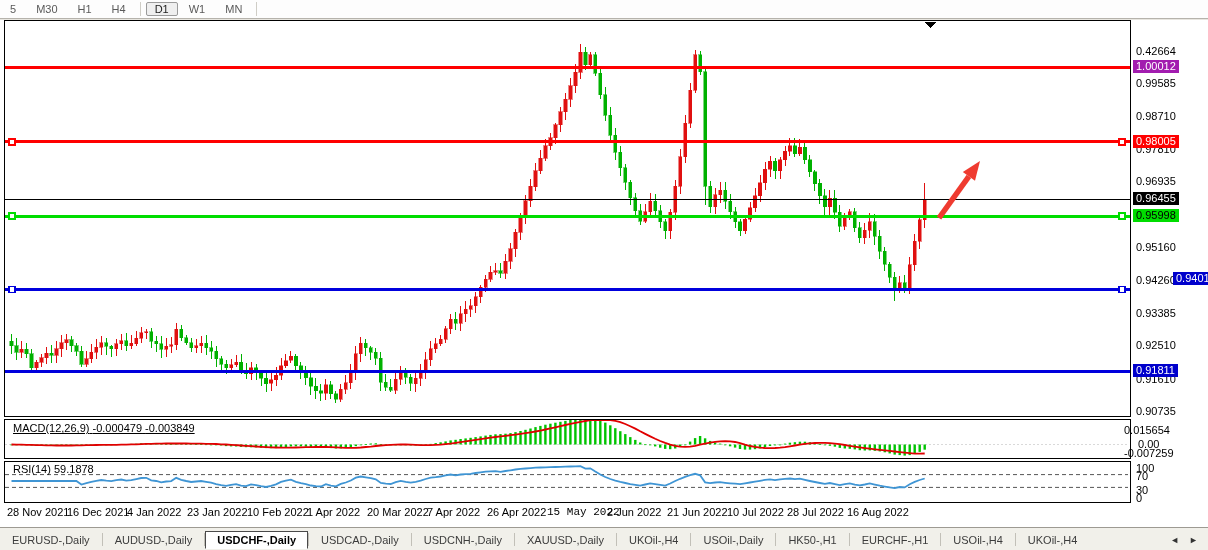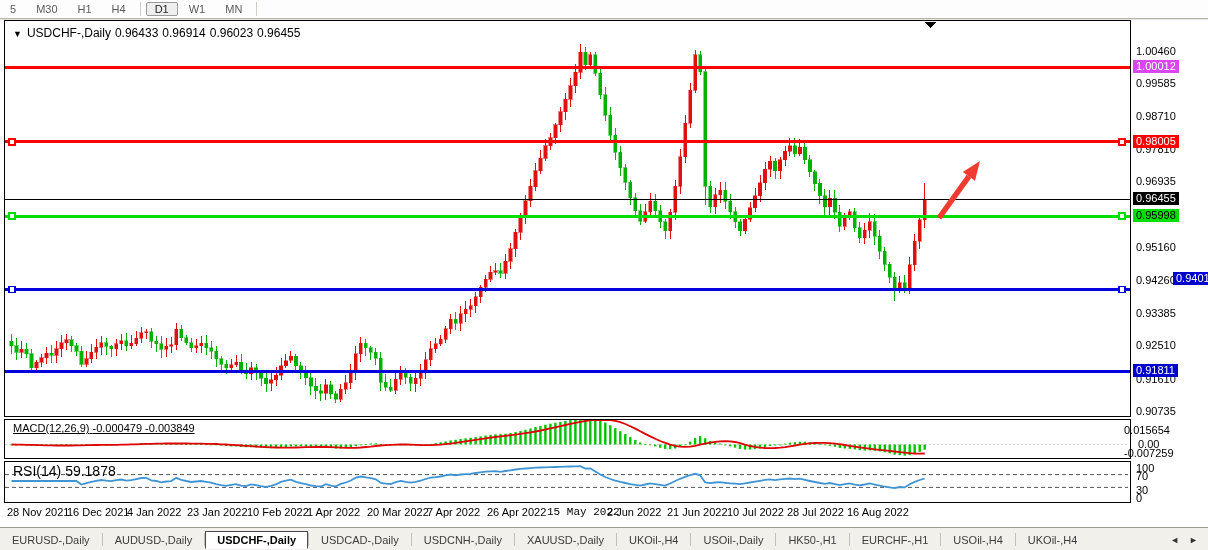--- a/index.html
+++ b/index.html
@@ -18,21 +18,21 @@
   #chart-title span{margin-right:4px;}
   
   #price-axis{position:absolute;left:1133px;top:20px;width:75px;height:397px;font-size:11px;}
   .ytick{position:absolute;left:3px;color:#000;}
   .badge{position:absolute;left:0px;padding:0 3px;height:13px;line-height:13px;font-size:11px;}
   
   #macd-panel{position:absolute;left:4px;top:419px;width:1125px;height:38px;border:1px solid #000;background:#fff;}
   #macd-label{position:absolute;left:8px;top:2px;font-size:11px;color:#000;white-space:nowrap;z-index:5;text-decoration:underline;}
   #macd-axis{position:absolute;left:1121px;top:419px;width:75px;height:40px;font-size:11px;}
   #rsi-panel{position:absolute;left:4px;top:461px;width:1125px;height:40px;border:1px solid #000;background:#fff;}
-  #rsi-label{position:absolute;left:8px;top:1px;font-size:14px;color:#000;white-space:nowrap;z-index:5;}
+  #rsi-label{position:absolute;left:8px;top:1px;font-size:11px;color:#000;white-space:nowrap;z-index:5;}
   #rsi-axis{position:absolute;left:1133px;top:461px;width:75px;height:42px;font-size:11px;}
   .ind-tick{position:absolute;left:3px;color:#000;}
   
   #date-axis{position:absolute;left:4px;top:506px;width:1200px;height:16px;}
   .date-label{position:absolute;top:0;font-size:11px;color:#000;white-space:nowrap;}
   
   #tab-bar{position:absolute;left:0;top:527px;width:1208px;height:23px;background:#f1f0ea;
            border-top:1px solid #9d9a92;display:flex;align-items:center;font-size:11px;color:#3c3c3c;}
   .tab{padding:3px 12px;white-space:nowrap;cursor:default;position:relative;}
   .tab.active{background:#ffffff;border:1px solid #4a4a4a;border-bottom:1px solid #fff;
@@ -51,23 +51,20 @@
     <div class="tf-btn">H1</div>
     <div class="tf-btn">H4</div>
     <div class="tf-sep"></div>
     <div class="tf-btn active">D1</div>
     <div class="tf-btn">W1</div>
     <div class="tf-btn">MN</div>
     <div class="tf-sep"></div>
   </div>
 
 <div id="main-chart">
-  <div id="chart-title">
-    <span class="tri">▼</span><span>USDCHF-,Daily</span><span>0.96433</span><span>0.96914</span><span>0.96023</span><span>0.96455</span>
-  </div>
   <svg id="chart-svg" width="1125" height="395" viewBox="0 0 1125 395" shape-rendering="crispEdges">
       <line x1="6.5" y1="313.2" x2="6.5" y2="332.6" stroke="#00b100" stroke-width="1"></line>
       <rect x="4.9" y="320.2" width="3.2" height="4.4" fill="#00b100" stroke="#00b100" stroke-width="0.5"></rect>
       <line x1="11.5" y1="316.6" x2="11.5" y2="338.5" stroke="#00b100" stroke-width="1"></line>
       <rect x="9.9" y="324.7" width="3.2" height="6.7" fill="#00b100" stroke="#00b100" stroke-width="0.5"></rect>
       <line x1="16.5" y1="320.4" x2="16.5" y2="337.2" stroke="#e01010" stroke-width="1"></line>
       <rect x="14.9" y="328.4" width="3.2" height="3.0" fill="#e01010" stroke="#e01010" stroke-width="0.5"></rect>
       <line x1="21.5" y1="321.5" x2="21.5" y2="337.0" stroke="#00b100" stroke-width="1"></line>
       <rect x="19.9" y="328.4" width="3.2" height="4.4" fill="#00b100" stroke="#00b100" stroke-width="0.5"></rect>
       <line x1="26.5" y1="328.0" x2="26.5" y2="349.2" stroke="#00b100" stroke-width="1"></line>
@@ -444,32 +441,32 @@
       <line x1="0" y1="350.2" x2="1125" y2="350.2" stroke="#0000dd" stroke-width="3"></line>
       <polygon points="919,1 931,1 925,7" fill="#000"></polygon>
       <g shape-rendering="auto">
         <line x1="934" y1="197" x2="963.9053399903277" y2="155.42428342808108" stroke="#ef3b30" stroke-width="5.5"></line>
         <polygon points="975,140 970.0,159.8 957.8,151.0" fill="#ef3b30"></polygon>
       </g>
     </svg>
 </div>
 
 <div id="price-axis">
-    <div class="ytick" style="top: 24.8519px;">1.00460</div>
+    <div class="ytick" style="top: 24.8519px;">0.42664</div>
     <div class="ytick" style="top: 57.2593px;">0.99585</div>
     <div class="ytick" style="top: 89.6667px;">0.98710</div>
     <div class="ytick" style="top: 123px;">0.97810</div>
     <div class="ytick" style="top: 155.407px;">0.96935</div>
     <div class="ytick" style="top: 221.148px;">0.95160</div>
     <div class="ytick" style="top: 254.481px; text-align: right;">0.94260</div>
     <div class="ytick" style="top: 286.889px;">0.93385</div>
     <div class="ytick" style="top: 319.296px;">0.92510</div>
     <div class="ytick" style="top: 352.63px;">0.91610</div>
     <div class="ytick" style="top: 385.037px;">0.90735</div>
-    <div class="badge" style="top: 40.4444px; background: #d946ef; color: rgb(255, 255, 255); text-align: right;">1.00012</div>
+    <div class="badge" style="top: 40.4444px; background: #a21caf; color: rgb(255, 255, 255); text-align: right;">1.00012</div>
     <div class="badge" style="top: 114.778px; background: rgb(255, 0, 0); color: rgb(255, 255, 255);">0.98005</div>
     <div class="badge" style="top: 172.185px; background: rgb(0, 0, 0); color: rgb(255, 255, 255);">0.96455</div>
     <div class="badge" style="top: 189.111px; background: rgb(0, 221, 0); color: rgb(0, 0, 0);">0.95998</div>
     <div class="badge" style="top: 252px; background: rgb(0, 0, 204); color: rgb(255, 255, 255); margin-left: 40px;">0.94013</div>
     <div class="badge" style="top: 344.185px; background: rgb(0, 0, 204); color: rgb(255, 255, 255);">0.91811</div>
   </div>
 
 <div id="macd-panel">
   <div id="macd-label">
     <span>MACD(12,26,9)</span> <span>-0.000479</span> <span>-0.003849</span>

